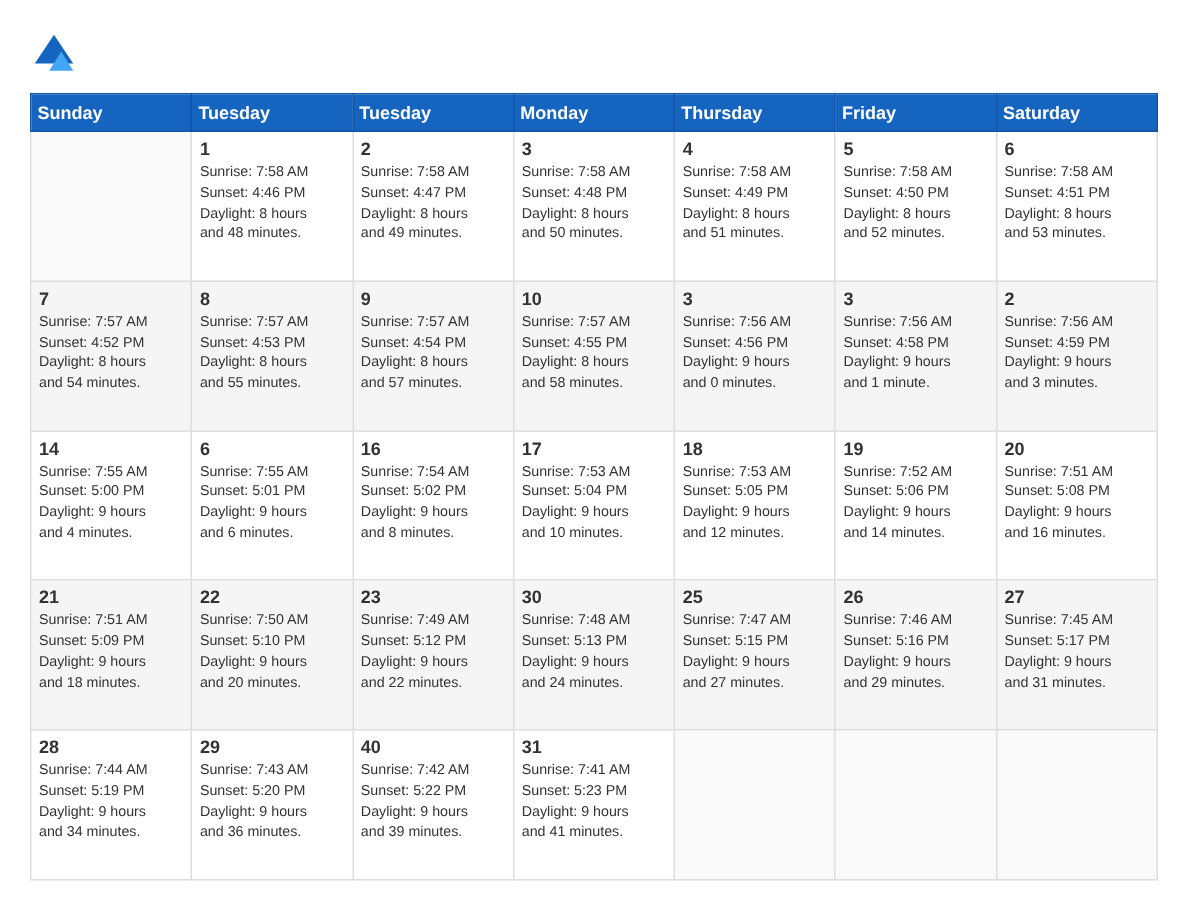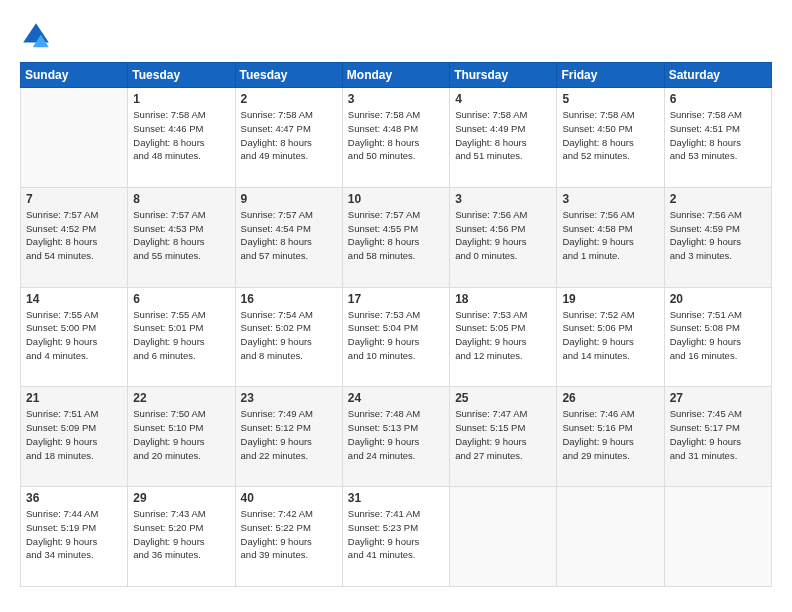--- a/index.html
+++ b/index.html
@@ -229,39 +229,39 @@
           </td>
           <td>
             <span class="day-num">22</span>
             <div class="day-info">Sunrise: 7:50 AM<br>Sunset: 5:10 PM<br>Daylight: 9 hours<br>and 20 minutes.</div>
           </td>
           <td>
             <span class="day-num">23</span>
             <div class="day-info">Sunrise: 7:49 AM<br>Sunset: 5:12 PM<br>Daylight: 9 hours<br>and 22 minutes.</div>
           </td>
           <td>
-            <span class="day-num">24</span>
+            <span class="day-num">30</span>
             <div class="day-info">Sunrise: 7:48 AM<br>Sunset: 5:13 PM<br>Daylight: 9 hours<br>and 24 minutes.</div>
           </td>
           <td>
             <span class="day-num">25</span>
             <div class="day-info">Sunrise: 7:47 AM<br>Sunset: 5:15 PM<br>Daylight: 9 hours<br>and 27 minutes.</div>
           </td>
           <td>
             <span class="day-num">26</span>
             <div class="day-info">Sunrise: 7:46 AM<br>Sunset: 5:16 PM<br>Daylight: 9 hours<br>and 29 minutes.</div>
           </td>
           <td>
             <span class="day-num">27</span>
             <div class="day-info">Sunrise: 7:45 AM<br>Sunset: 5:17 PM<br>Daylight: 9 hours<br>and 31 minutes.</div>
           </td>
         </tr>
         <tr>
           <td>
-            <span class="day-num">36</span>
+            <span class="day-num">28</span>
             <div class="day-info">Sunrise: 7:44 AM<br>Sunset: 5:19 PM<br>Daylight: 9 hours<br>and 34 minutes.</div>
           </td>
           <td>
             <span class="day-num">29</span>
             <div class="day-info">Sunrise: 7:43 AM<br>Sunset: 5:20 PM<br>Daylight: 9 hours<br>and 36 minutes.</div>
           </td>
           <td>
             <span class="day-num">40</span>
             <div class="day-info">Sunrise: 7:42 AM<br>Sunset: 5:22 PM<br>Daylight: 9 hours<br>and 39 minutes.</div>
           </td>

